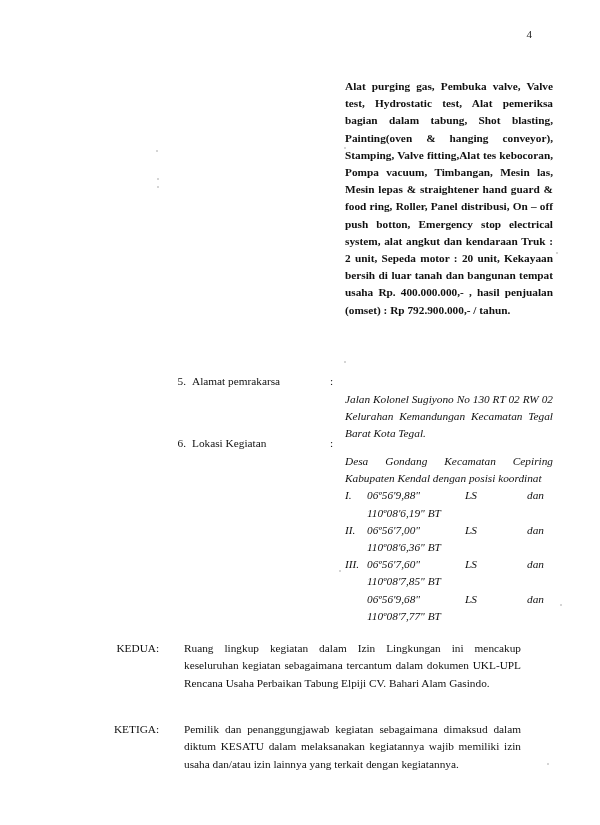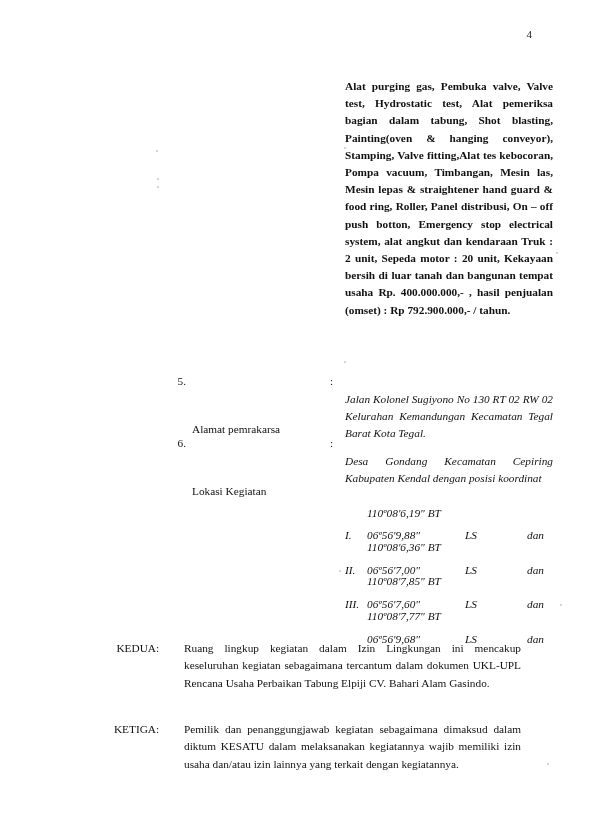--- a/index.html
+++ b/index.html
@@ -56,21 +56,20 @@
     top: 0px;
     width: 16px;
     text-align: right;
   }
   .num-row .label {
     position: absolute;
     left: 22px;
     top: 0px;
     width: 120px;
     text-align: left;
-    margin-top: 48px;
   }
   .num-row .colon {
     position: absolute;
     left: 160px;
     top: 0px;
     width: 6px;
   }
   .num-row .value {
     position: absolute;
     left: 175px;
@@ -105,21 +104,20 @@
   .coord-val {
     display: inline-block;
     width: 98px;
   }
   .coord-ls {
     display: inline-block;
     width: 62px;
   }
   .coord-dan {
     display: inline-block;
-    margin-top: 40px;
   }
   .coord-line2 {
     display: block;
     padding-left: 22px;
     height: 17.2px;
   }
 
   
   .clause {
     position: absolute;

